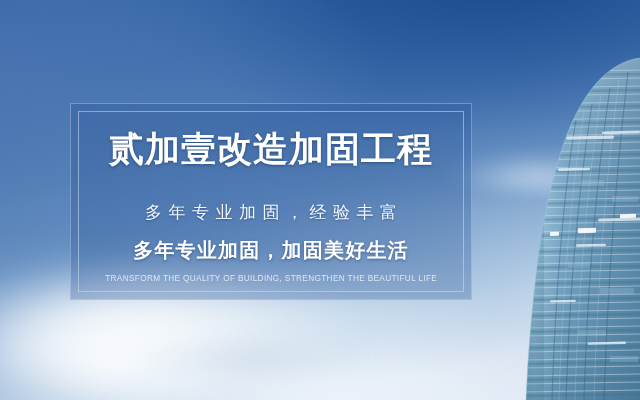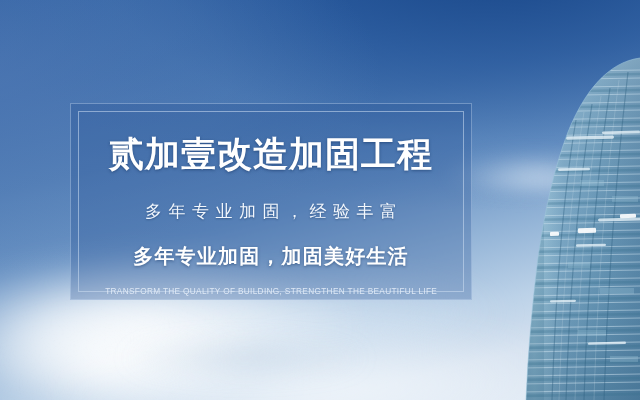--- a/index.html
+++ b/index.html
@@ -139,42 +139,41 @@
     border: 1px solid rgba(205,222,242,0.55);
     box-sizing: border-box;
     pointer-events: none;
   }
   .panel-content {
     position: absolute;
     inset: 0;
     display: flex;
     flex-direction: column;
     align-items: center;
-    justify-content: center;
+    justify-content: flex-start;
     padding-top: 28px;
     box-sizing: border-box;
-    gap: 7px;
   }
 
   .headline {
     color: #ffffff;
     font-size: 35px;
     font-weight: bold;
     letter-spacing: 1px;
     line-height: 1;
     text-shadow: 0 1px 3px rgba(18,48,92,0.55);
     white-space: nowrap;
   }
   .subline-1 {
     color: #f2f7fd;
     font-size: 17px;
     font-weight: normal;
     letter-spacing: 6.5px;
     line-height: 1;
-    margin-top: 25px;
+    margin-top: 38px;
     text-indent: 6.5px;
     text-shadow: 0 1px 2px rgba(18,48,92,0.45);
     white-space: nowrap;
   }
   .subline-2 {
     color: #ffffff;
     font-size: 20px;
     font-weight: bold;
     letter-spacing: 1.2px;
     line-height: 1;

